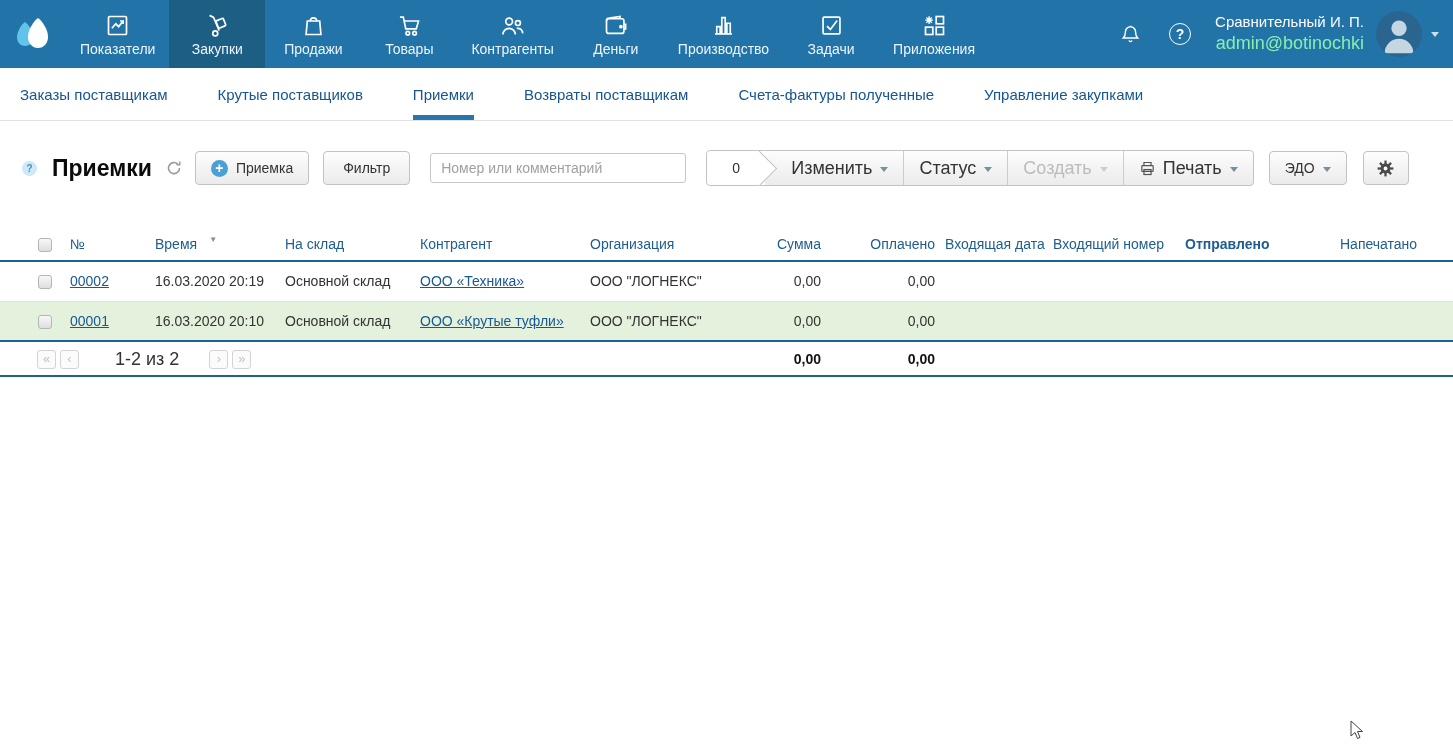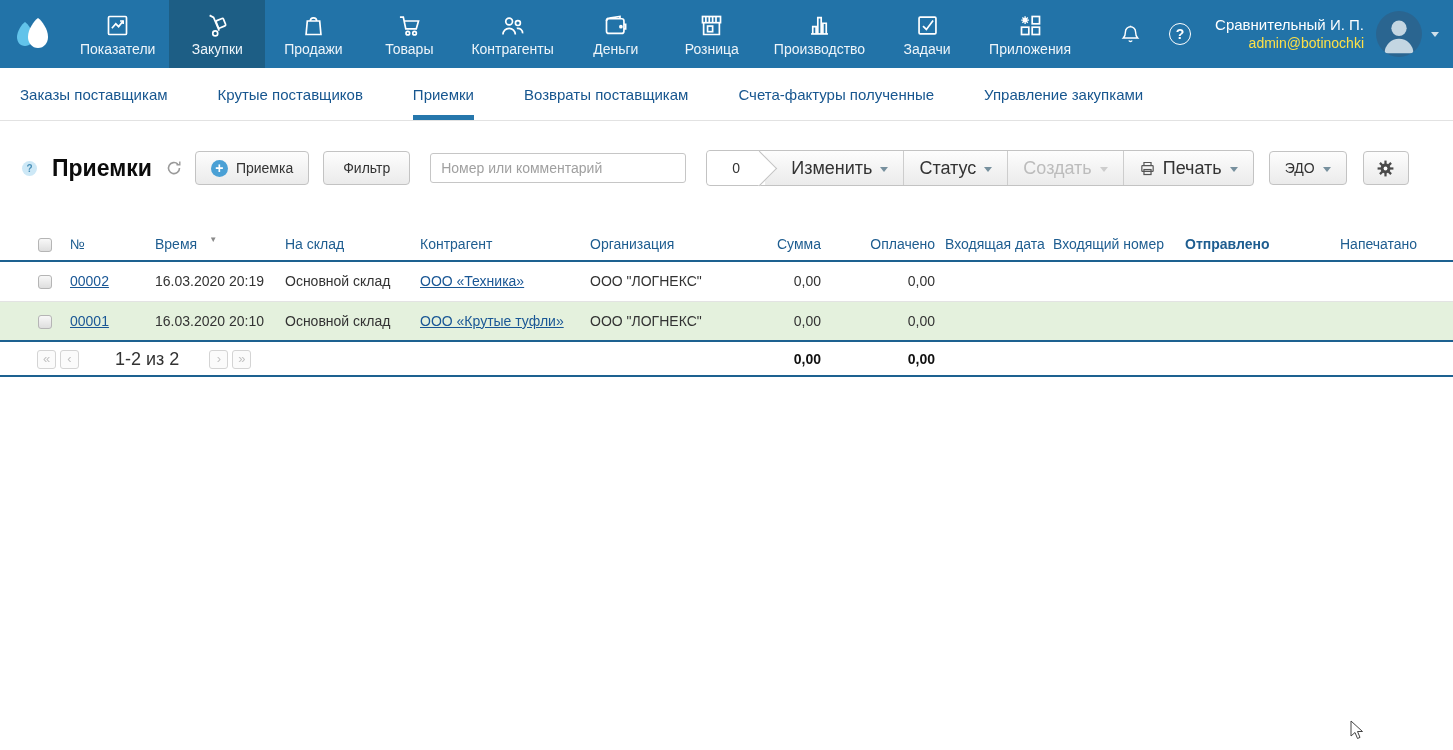--- a/index.html
+++ b/index.html
@@ -16,21 +16,21 @@
   .nav-item svg { width:27px; height:27px; margin-bottom:2px; }
   .nav-item .nav-label { font-size:14px; color:#eef5fa; white-space:nowrap; }
   .nav-right { margin-left:auto; display:flex; align-items:center; padding-right:14px; }
   .icon-btn { width:26px; height:26px; display:flex; align-items:center; justify-content:center; cursor:pointer; }
   .bell { margin-right:26px; }
   .help-round { width:22px; height:22px; border:1.6px solid #fff; border-radius:50%;
                 font-size:14px; font-weight:bold; color:#fff; display:flex; align-items:center;
                 justify-content:center; margin-right:24px; }
   .user-block { text-align:right; line-height:1.25; margin-right:12px; cursor:pointer; }
   .user-name { font-size:15px; color:#fff; }
-  .user-email { font-size:14px; color:#fde047; }
+  .user-email { font-size:18px; color:#86efac; }
   .avatar { width:46px; height:46px; border-radius:50%; background:#2a6590; overflow:hidden;
             display:flex; align-items:flex-end; justify-content:center; cursor:pointer; }
   .nav-caret { width:0; height:0; border-left:4px solid transparent; border-right:4px solid transparent;
                border-top:5px solid #cfe0ea; margin-left:9px; cursor:pointer; }
 
   
   .tabs { height:53px; border-bottom:1px solid #e2e2e2; display:flex; padding-left:20px; }
   .tab { font-size:15px; color:#17568f; margin-right:50px; display:flex; align-items:center;
          cursor:pointer; position:relative; white-space:nowrap; }
   .tab.active::after { content:''; position:absolute; left:0; right:0; bottom:0; height:5px; background:#2677ac; }
@@ -153,29 +153,20 @@
       <span class="nav-label">Контрагенты</span>
     </div>
     <div class="nav-item">
       <svg viewBox="0 0 24 24" fill="none" stroke="#fff" stroke-width="1.5">
         <path d="M4,8 C4,6.5 5,5.5 6.5,5.5 L16,4 L16,6"></path>
         <rect x="4" y="6" width="15.5" height="13" rx="2"></rect>
           <path d="M19.5,11 H21 V15 H19.5"></path>
           <circle cx="16.8" cy="13" r="0.9"></circle>
       </svg>
       <span class="nav-label">Деньги</span>
-    </div>
-    <div class="nav-item">
-      <svg viewBox="0 0 24 24" fill="none" stroke="#fff" stroke-width="1.5">
-        <rect x="4" y="4" width="16" height="5.5"></rect>
-          <path d="M7,4 V9.5 M10,4 V9.5 M13,4 V9.5 M16,4 V9.5"></path>
-        <path d="M5,9.5 V20 H19 V9.5"></path>
-          <rect x="8.5" y="12.5" width="4.5" height="5"></rect>
-      </svg>
-      <span class="nav-label">Розница</span>
     </div>
     <div class="nav-item">
       <svg viewBox="0 0 24 24" fill="none" stroke="#fff" stroke-width="1.5">
         <path d="M6,19.5 V13 H9 V19.5"></path>
           <path d="M10.5,19.5 V5 H13.5 V19.5"></path>
           <path d="M15,19.5 V10 H18 V19.5"></path>
           <path d="M4.5,19.5 H19.5"></path>
       </svg>
       <span class="nav-label">Производство</span>
     </div>

